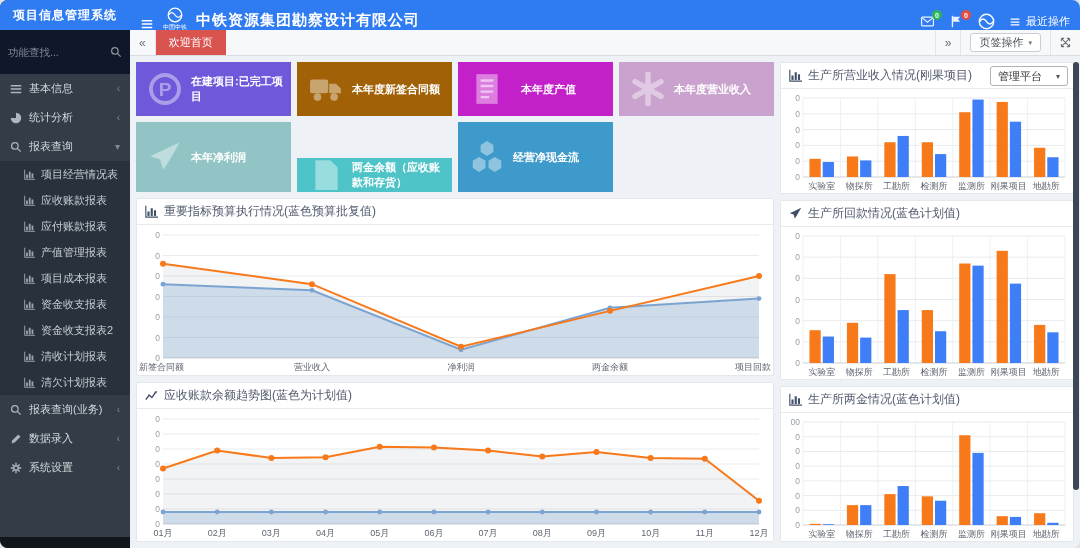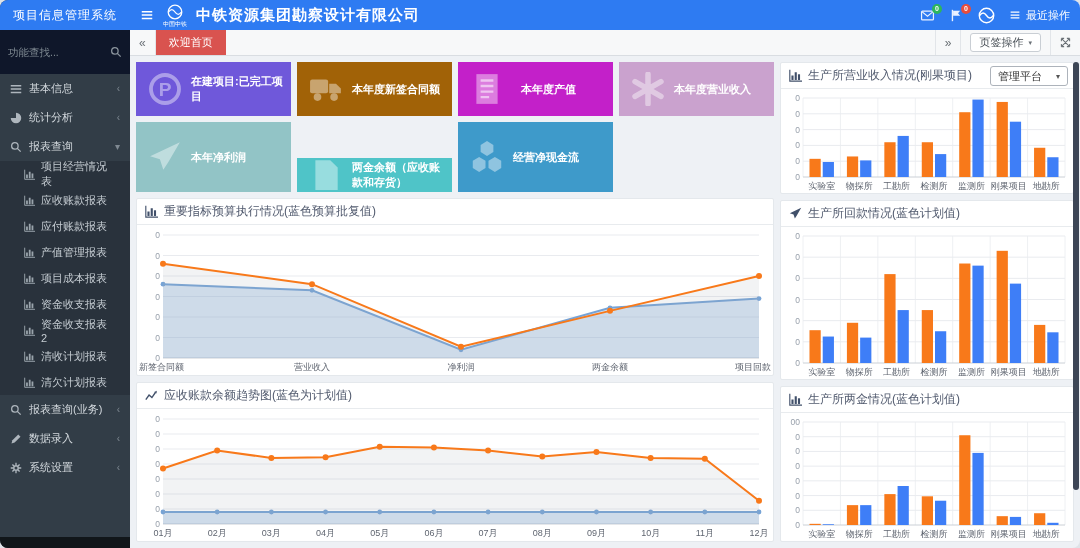--- a/index.html
+++ b/index.html
@@ -2,40 +2,40 @@
 <html><head>
 <meta charset="utf-8">
 <style>
   * { margin:0; padding:0; box-sizing:border-box; }
   html,body { width:1080px; height:548px; background:#dfe3e8; font-family:"Liberation Sans","DejaVu Sans",sans-serif; }
   .app { position:relative; width:1080px; height:548px; display:flex; background:#eef1f5; border-radius:8px; overflow:hidden; }
   svg text { font-family:"Liberation Sans","DejaVu Sans",sans-serif; }
 
   
   .sidebar { width:130px; height:100%; background:#323d47; display:flex; flex-direction:column; flex-shrink:0; }
-  .side-title { height:30px; background:#2e7bf2; color:#fff; font-size:12px; font-weight:normal; display:flex; align-items:center; justify-content:center; letter-spacing:1px; }
+  .side-title { height:30px; background:#2e7bf2; color:#fff; font-size:12px; font-weight:bold; display:flex; align-items:center; justify-content:center; letter-spacing:1px; }
   .side-search { height:44px; background:#0f172a; display:flex; align-items:center; padding:0 8px; gap:4px; }
   .side-search input { flex:1; min-width:0; background:transparent; border:none; outline:none; color:#9aa4ac; font-size:10.5px; }
   .side-search input::placeholder { color:#7f8a92; }
   .s-ico { width:12px; height:12px; color:#8b959d; flex-shrink:0; }
   .s-ico svg { width:12px; height:12px; display:block; }
   #side-menu { flex:1; overflow:hidden; }
   .m-item { height:29px; display:flex; align-items:center; gap:7px; padding:0 10px; color:#d2d8dd; font-size:11px; cursor:pointer; }
   .m-item .mi { width:12px; height:12px; color:#aeb6bd; flex-shrink:0; }
   .m-item .mi svg { width:12px; height:12px; display:block; }
   .m-item .chev { margin-left:auto; color:#7f8992; font-size:10px; }
   .m-sub { background:#29323c; }
-  .m-subitem { height:26px; display:flex; align-items:center; gap:6px; padding:0 18px 0 24px; color:#c6cdd3; font-size:11px; cursor:pointer; }
+  .m-subitem { height:26px; display:flex; align-items:center; gap:6px; padding:0 10px 0 24px; color:#c6cdd3; font-size:11px; cursor:pointer; }
   .m-subitem .mi { width:11px; height:11px; color:#9aa4ac; flex-shrink:0; }
   .m-subitem .mi svg { width:11px; height:11px; display:block; }
   .side-foot { height:11px; background:#11161a; width:100%; }
 
   
   .main { flex:1; display:flex; flex-direction:column; min-width:0; }
-  .topbar { height:30px; background:#2e7bf2; display:flex; align-items:center; padding:0 10px; gap:9px; color:#fff; flex-shrink:0; }
+  .topbar { height:30px; background:#2e7bf2; display:flex; align-items:flex-end; padding:0 10px; gap:9px; color:#fff; flex-shrink:0; }
   .burger { width:14px; height:12px; color:#fff; cursor:pointer; }
   .burger svg { width:14px; height:12px; display:block; }
   .logo { display:flex; flex-direction:column; align-items:center; line-height:1; }
   .logo svg { width:16px; height:16px; display:block; }
   .logo i { font-style:normal; font-size:6px; margin-top:1px; white-space:nowrap; }
   .topbar h1 { font-size:15px; font-weight:bold; letter-spacing:1px; }
   .top-right { margin-left:auto; display:flex; align-items:center; gap:14px; }
   .tico { position:relative; width:15px; height:13px; color:#eaf1ff; cursor:pointer; }
   .tico svg { width:15px; height:13px; display:block; }
   .badge { position:absolute; top:-5px; right:-7px; min-width:10px; height:10px; border-radius:5px; font-size:7px; font-style:normal; font-weight:bold; color:#fff; display:flex; align-items:center; justify-content:center; padding:0 2px; }

